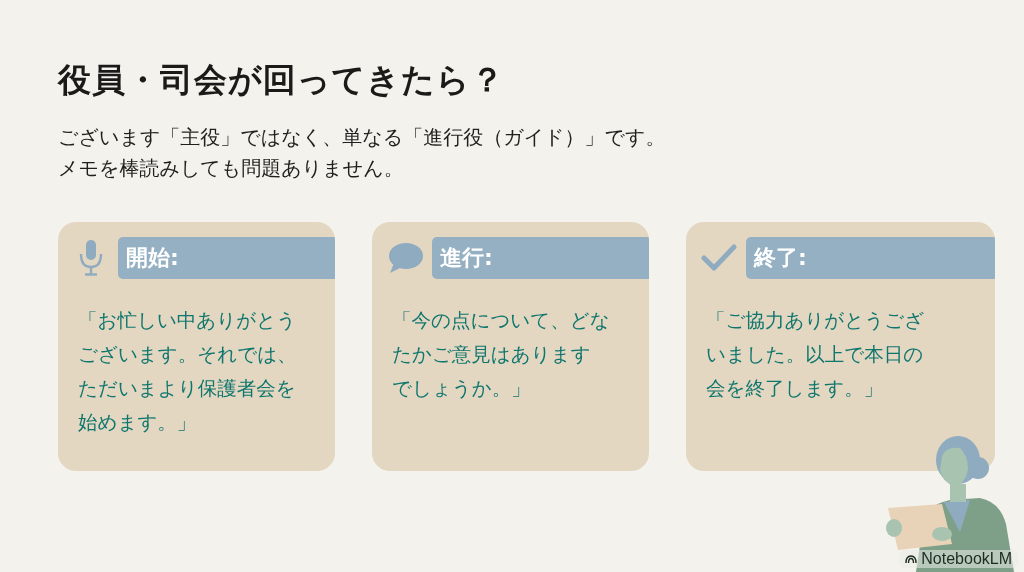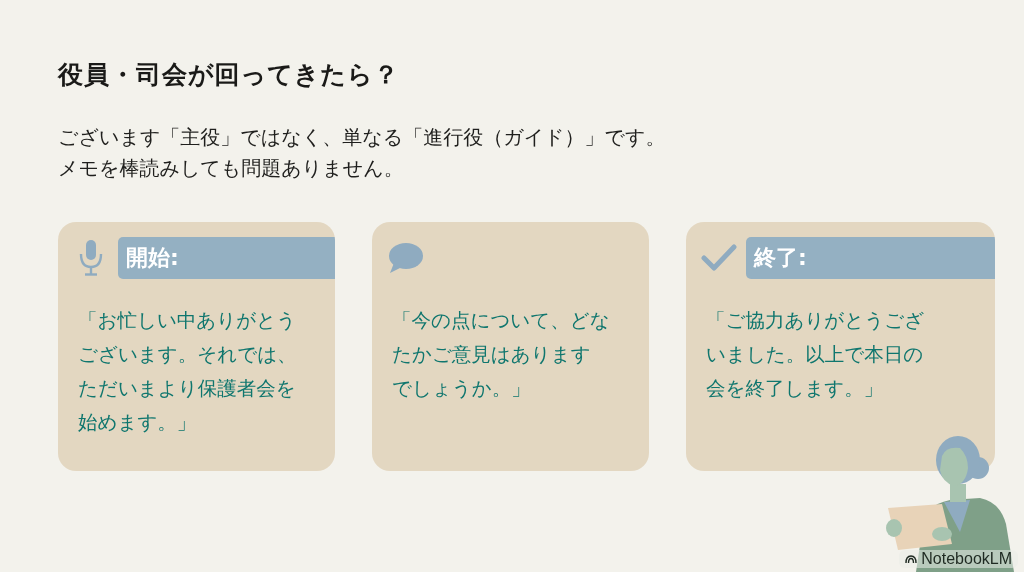--- a/index.html
+++ b/index.html
@@ -4,21 +4,21 @@
 <style>
   html, body { margin: 0; padding: 0; }
   body {
     width: 1024px; height: 572px; overflow: hidden; position: relative;
     background: #f3f2ec;
     font-family: "DejaVu Sans", "Liberation Sans", sans-serif;
     color: #1d1d1b;
   }
   .title {
     position: absolute; left: 58px; top: 58px;
-    font-size: 25px; font-weight: bold; letter-spacing: 1px;
+    font-size: 33px; font-weight: bold; letter-spacing: 1px;
     color: #1a1a18; margin: 0;
   }
   .subtitle {
     position: absolute; left: 58px; top: 122px;
     font-size: 20px; line-height: 31px; color: #1f1f1d;
   }
   .subtitle div { white-space: nowrap; }
   .card {
     position: absolute; top: 222px; width: 277px; height: 249px;
     background: #e3d7c1; border-radius: 18px; overflow: hidden;
@@ -76,20 +76,21 @@
 始めます。」</div>
 </div>
 
 <div class="card c2">
   <span class="icon" style="left:14px; width:38px;">
     <svg width="38" height="34" viewBox="0 0 38 34">
       <ellipse cx="20" cy="15" rx="17" ry="13" fill="#8fabc0"></ellipse>
       <path d="M8 22 L4 32 L16 26 Z" fill="#8fabc0"></path>
     </svg>
   </span>
+  <div class="header-bar">進行:</div>
   <div class="quote">「今の点について、どな
 たかご意見はあります
 でしょうか。」</div>
 </div>
 
 <div class="card c3">
   <span class="icon" style="left:14px; width:38px;">
     <svg width="38" height="30" viewBox="0 0 38 30">
       <path d="M4 15 L14 25 L34 4" stroke="#8fabc0" stroke-width="5" fill="none" stroke-linecap="round" stroke-linejoin="round"></path>
     </svg>

